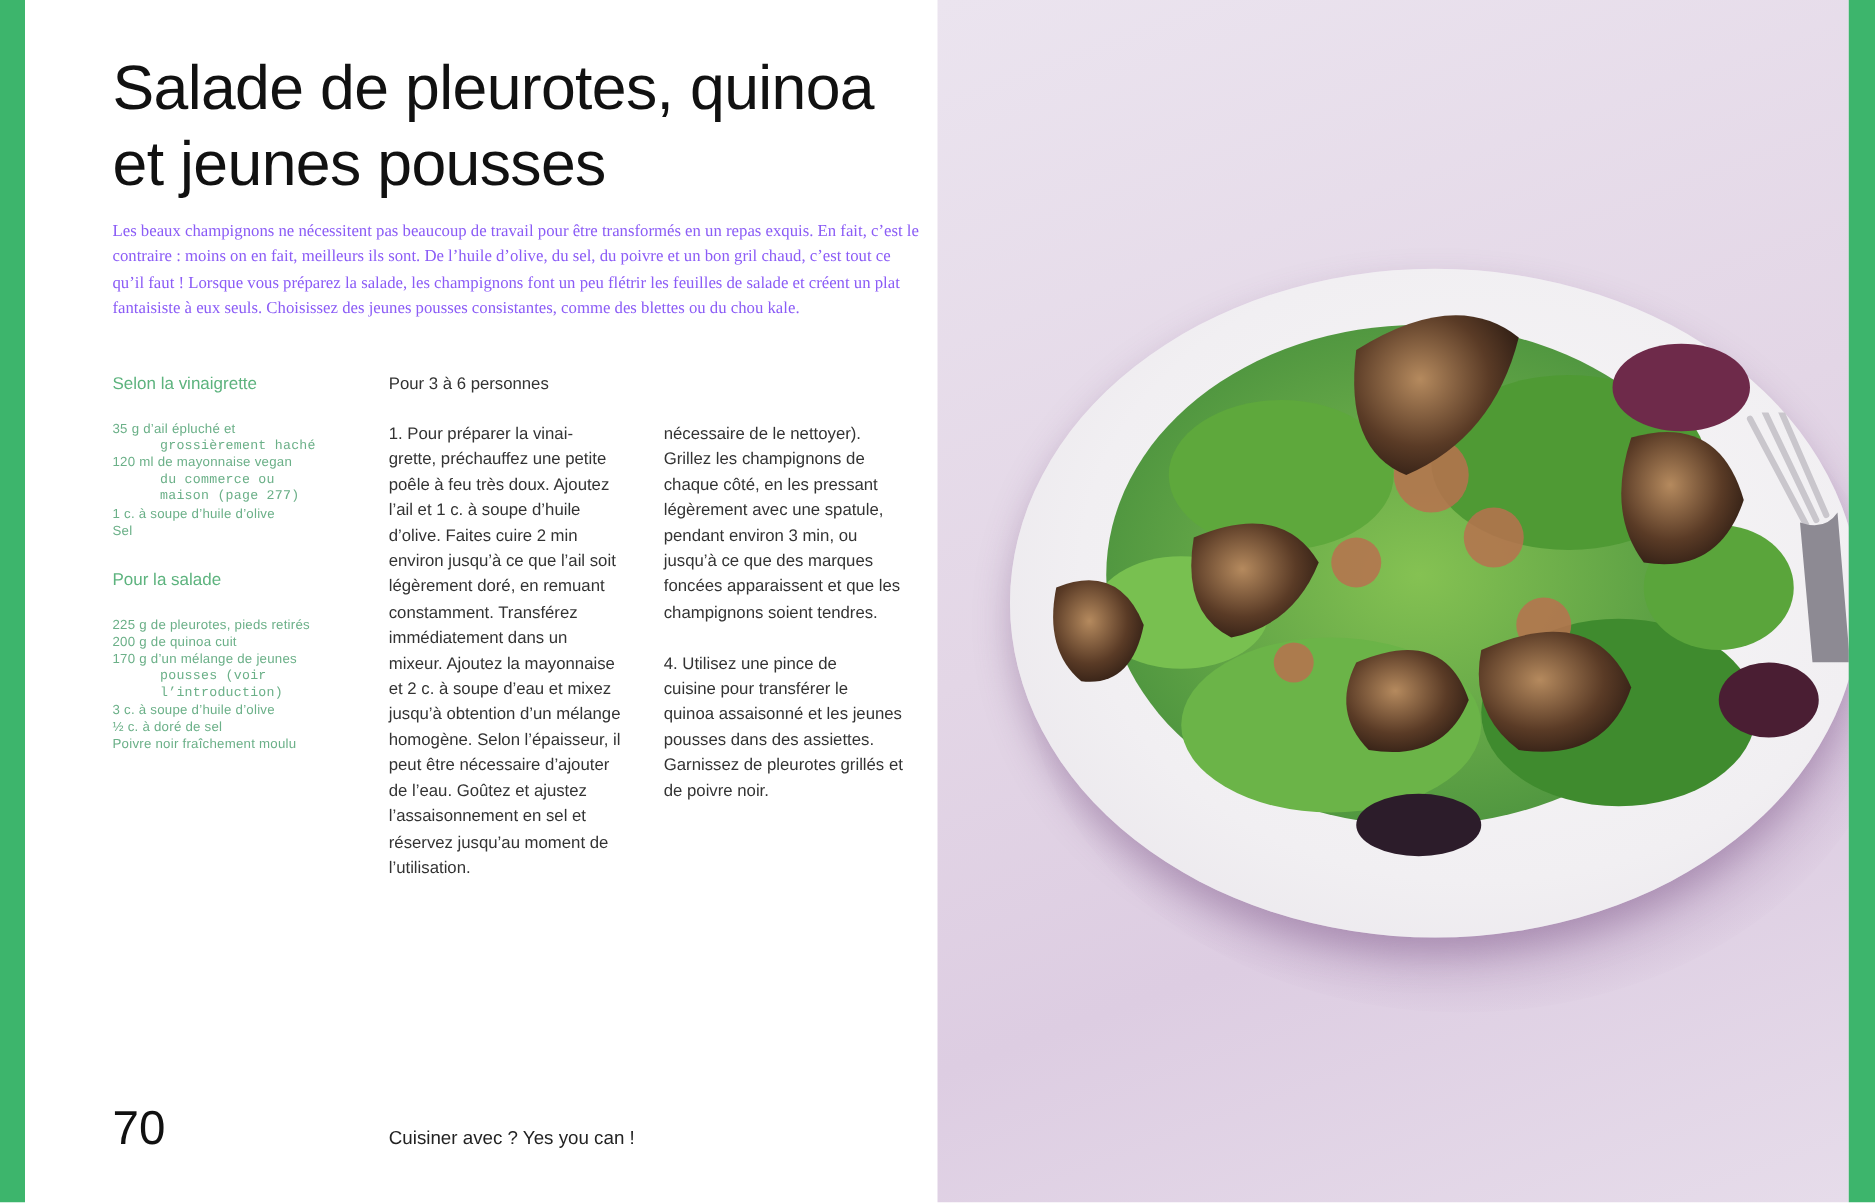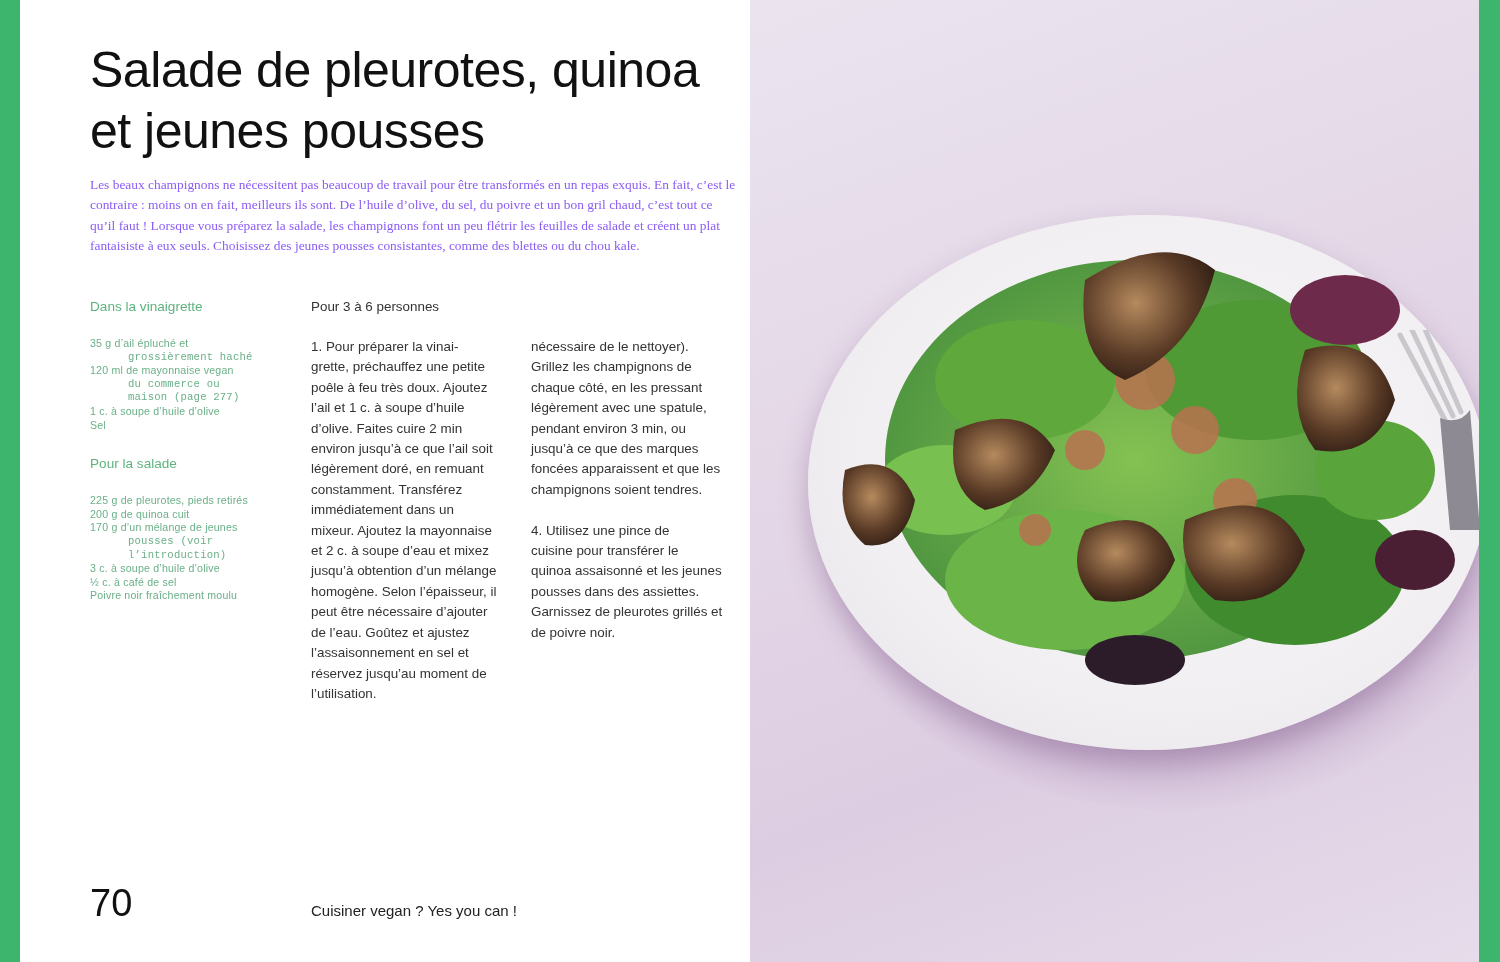--- a/index.html
+++ b/index.html
@@ -49,35 +49,35 @@
 
 <div class="page-left">
   <h1 class="title">
     <span>Salade de pleurotes, quinoa</span>
     <span>et jeunes pousses</span>
   </h1>
 
   <p class="intro">Les beaux champignons ne nécessitent pas beaucoup de travail pour être transformés en un repas exquis. En fait, c’est le contraire : moins on en fait, meilleurs ils sont. De l’huile d’olive, du sel, du poivre et un bon gril chaud, c’est tout ce qu’il faut ! Lorsque vous préparez la salade, les champignons font un peu flétrir les feuilles de salade et créent un plat fantaisiste à eux seuls. Choisissez des jeunes pousses consistantes, comme des blettes ou du chou kale.</p>
 
   <div class="ing-col">
-    <div class="ing-head">Dans la vinaigrette</div>
+    <div class="ing-head">Selon la vinaigrette</div>
     <ul class="ing-list">
       <li><span>35 g d’ail épluché et</span><span class="cont">grossièrement haché</span></li>
       <li><span>120 ml de mayonnaise vegan</span><span class="cont">du commerce ou</span><span class="cont">maison (page 277)</span></li>
       <li><span>1 c. à soupe d’huile d’olive</span></li>
       <li><span>Sel</span></li>
     </ul>
 
     <div class="ing-head">Pour la salade</div>
     <ul class="ing-list">
       <li><span>225 g de pleurotes, pieds retirés</span></li>
       <li><span>200 g de quinoa cuit</span></li>
       <li><span>170 g d’un mélange de jeunes</span><span class="cont">pousses (voir l’introduction)</span></li>
       <li><span>3 c. à soupe d’huile d’olive</span></li>
-      <li><span>½ c. à café de sel</span></li>
+      <li><span>½ c. à doré de sel</span></li>
       <li><span>Poivre noir fraîchement moulu</span></li>
     </ul>
   </div>
 
   <div class="servings">Pour 3 à 6 personnes</div>
 
   <div class="steps-col col1">
     <p>1.    Pour préparer la vinai-
 grette, préchauffez une petite
 poêle à feu très doux. Ajoutez
@@ -109,21 +109,21 @@
 champignons soient tendres.</p>
     <p>4.    Utilisez une pince de
 cuisine pour transférer le
 quinoa assaisonné et les jeunes
 pousses dans des assiettes.
 Garnissez de pleurotes grillés et
 de poivre noir.</p>
   </div>
 
   <div class="page-num">70</div>
-  <div class="running-foot">Cuisiner vegan ? Yes you can !</div>
+  <div class="running-foot">Cuisiner avec ? Yes you can !</div>
 </div>
 
 <div class="photo">
   <div class="plate-shadow"></div>
   <div class="plate"></div>
 
   <svg class="fork" viewBox="0 0 90 200">
     <g stroke="#c9c6cc" stroke-width="5" stroke-linecap="round" fill="none">
       <line x1="10" y1="5" x2="55" y2="90"></line>
       <line x1="22" y1="0" x2="63" y2="86"></line>

